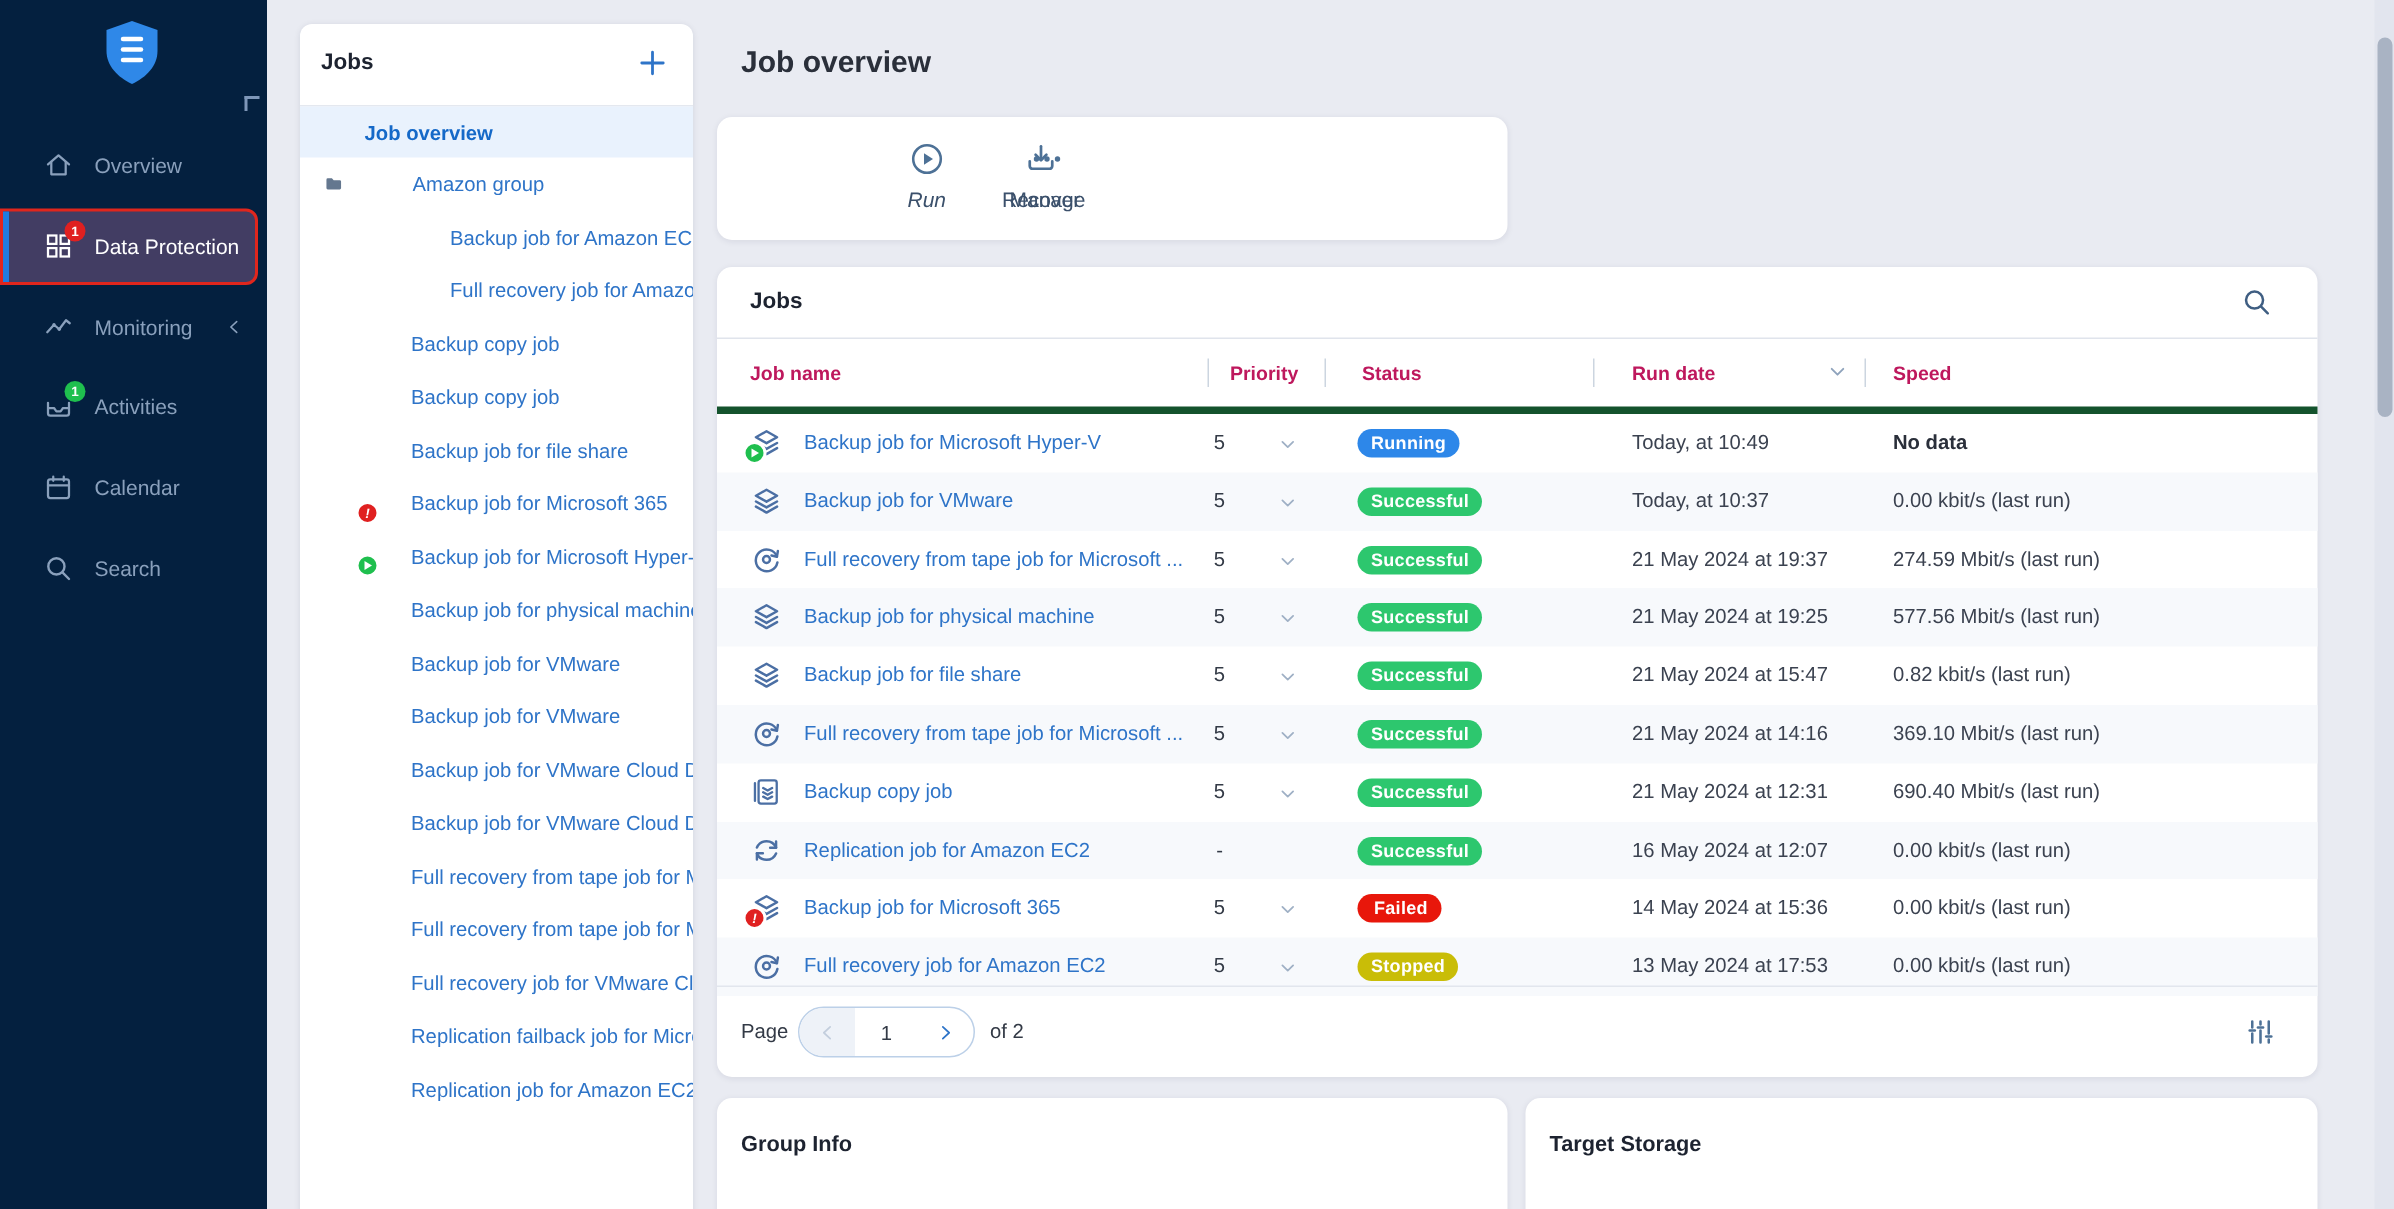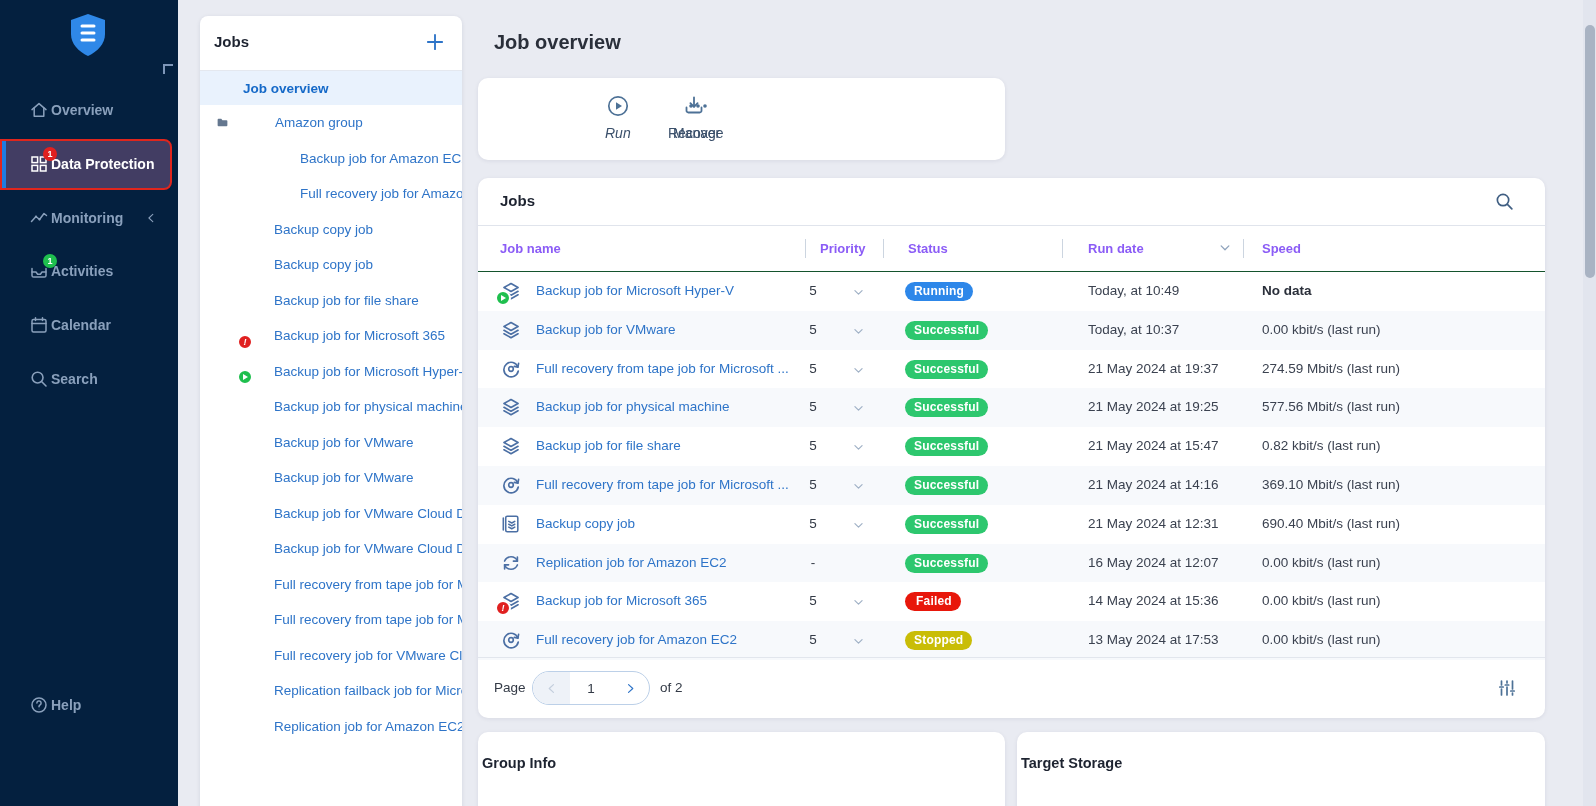--- a/index.html
+++ b/index.html
@@ -9,21 +9,21 @@
   .defs{position:absolute;width:0;height:0;overflow:hidden;}
 
   
   .sidebar{position:absolute;left:0;top:0;width:178px;height:806px;background:#04203f;}
   .logo{position:absolute;left:69px;top:13px;width:38px;height:44px;}
   .corner-ic{position:absolute;left:163px;top:64px;width:8px;height:8px;
              border-left:2px solid #7e96b8;border-top:2px solid #7e96b8;}
   .side-item{position:absolute;left:0;width:178px;height:36px;display:flex;align-items:center;
              color:#8aa0bc;font-size:14px;cursor:pointer;}
   .side-item .side-ic{width:20px;height:20px;margin-left:29px;color:#8aa0bc;position:relative;flex:none;}
-  .side-item .side-label{margin-left:2px;white-space:nowrap;font-weight:bold;}
+  .side-item .side-label{margin-left:14px;white-space:nowrap;}
   .dp-box{position:absolute;left:0;top:139px;width:172px;height:51px;border:2px solid #e0261d;
           box-sizing:border-box;background:#423d63;border-radius:0 8px 8px 0;}
   .dp-strip{position:absolute;left:0;top:0;width:4px;height:100%;background:#1f7ce0;}
   .dp-box .side-item{position:relative;top:5px;height:36px;color:#ffffff;}
   .dp-box .side-item .side-ic{color:#ffffff;margin-left:27px;}
   .num-badge{position:absolute;top:-7px;right:-8px;min-width:14px;height:14px;border-radius:8px;
              color:#fff;font-size:9px;font-weight:bold;display:flex;align-items:center;justify-content:center;}
   .num-badge.red{background:#e02020;}
   .num-badge.green{background:#1fbf4e;}
   .side-chevron{margin-left:22px;color:#8aa0bc;width:12px;height:12px;}
@@ -62,22 +62,22 @@
   .tool-btn{position:absolute;top:16px;display:flex;flex-direction:column;align-items:center;cursor:pointer;}
   .tool-btn .tb-ic{width:24px;height:24px;color:#4d7196;}
   .tool-btn .tb-label{margin-top:7px;font-size:14px;color:#3b506b;}
 
   .jobs-card{position:absolute;left:478px;top:178px;width:1067px;height:540px;background:#fff;
              border-radius:10px;box-shadow:0 1px 4px rgba(20,30,60,.08);}
   .jc-head{position:relative;height:47px;border-bottom:1px solid #e0e4ec;}
   .jc-title{position:absolute;left:22px;top:14px;font-size:15px;font-weight:bold;color:#1d2330;}
   .jc-search{position:absolute;right:30px;top:13px;width:21px;height:21px;color:#3f5e82;cursor:pointer;}
 
-  .col-head{position:relative;height:45px;border-bottom:1px solid #14532d;
-            font-size:13px;font-weight:bold;color:#8b5cf6;}
+  .col-head{position:relative;height:45px;border-bottom:5px solid #14532d;
+            font-size:13px;font-weight:bold;color:#be185d;}
   .col-head span{position:absolute;top:15px;}
   .ch-sep{position:absolute;top:13px;width:1px;height:19px;background:#ccd5e0;}
   .sort-ic{position:absolute;left:740px;top:17px;width:14px;height:14px;color:#8fa3bc;cursor:pointer;}
 
   .trows{position:relative;}
   .trow{position:relative;height:38.8px;}
   .trow.alt{background:#f7f9fc;}
   .trow .jwrap{position:absolute;left:22px;top:8px;width:22px;height:22px;color:#4b6fa4;}
   .trow .tname{position:absolute;left:58px;top:11px;width:255px;font-size:13.5px;color:#2e74c8;
                white-space:nowrap;overflow:hidden;text-overflow:ellipsis;cursor:pointer;text-decoration:none;}
@@ -96,21 +96,21 @@
   .pg-prev{width:37px;height:32px;border-radius:16px 0 0 16px;background:#eef2f8;display:flex;
            align-items:center;justify-content:center;color:#c3cedd;cursor:default;}
   .pg-cur{flex:1;text-align:center;font-size:13.5px;color:#333a46;}
   .pg-next{width:37px;height:32px;display:flex;align-items:center;justify-content:center;color:#2e74c8;cursor:pointer;}
   .pg-prev svg,.pg-next svg{width:13px;height:13px;}
   .pg-of{position:absolute;left:182px;top:22px;font-size:13.5px;color:#333a46;}
   .pg-sliders{position:absolute;right:28px;top:20px;width:20px;height:20px;color:#4d7196;cursor:pointer;}
 
   .info-card{position:absolute;top:732px;height:90px;background:#fff;border-radius:10px;
              box-shadow:0 1px 4px rgba(20,30,60,.08);}
-  .info-card .ic-title{position:absolute;left:4px;top:23px;font-size:14.5px;font-weight:bold;color:#1d2330;}
+  .info-card .ic-title{position:absolute;left:16px;top:23px;font-size:14.5px;font-weight:bold;color:#1d2330;}
   .gi-card{left:478px;width:527px;}
   .ts-card{left:1017px;width:528px;}
 
   .vscroll-track{position:absolute;right:0;top:0;width:13px;height:806px;background:#e2e5ee;}
   .vscroll-thumb{position:absolute;right:1px;top:25px;width:10px;height:253px;background:#a9b3c3;border-radius:5px;}
 </style>
 </head>
 <body>
 
 <svg class="defs" xmlns="http://www.w3.org/2000/svg">
@@ -336,28 +336,20 @@
     <div class="side-item" style="top:361px;">
       <span class="side-ic">
           <svg width="20" height="20">
             <use href="#i-search"></use>
           </svg>
         </span>
       <span class="side-label">Search</span>
     </div>
 
 
-    <div class="side-item" style="top:687px;">
-      <span class="side-ic">
-          <svg width="20" height="20">
-            <use href="#i-help"></use>
-          </svg>
-        </span>
-      <span class="side-label">Help</span>
-    </div>
 
   </aside>
 
   <section class="tree-card">
     <div class="tree-head">
       <span class="tree-title">Jobs</span>
       <span class="tree-plus">
           <svg width="22" height="22">
             <use href="#i-plus"></use>
           </svg>

